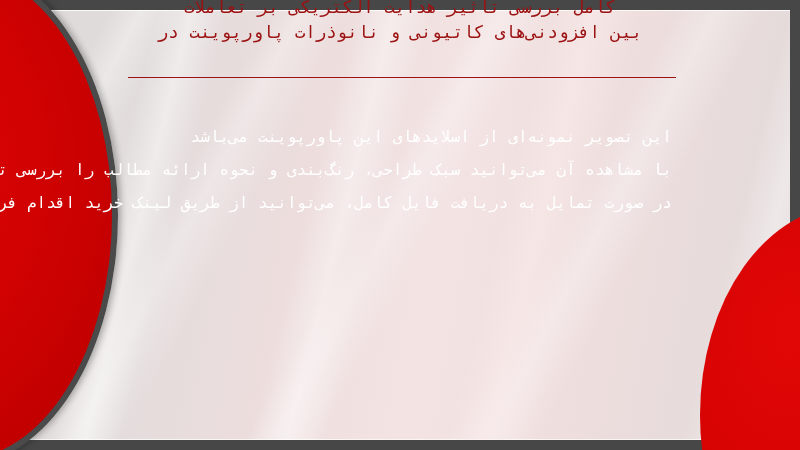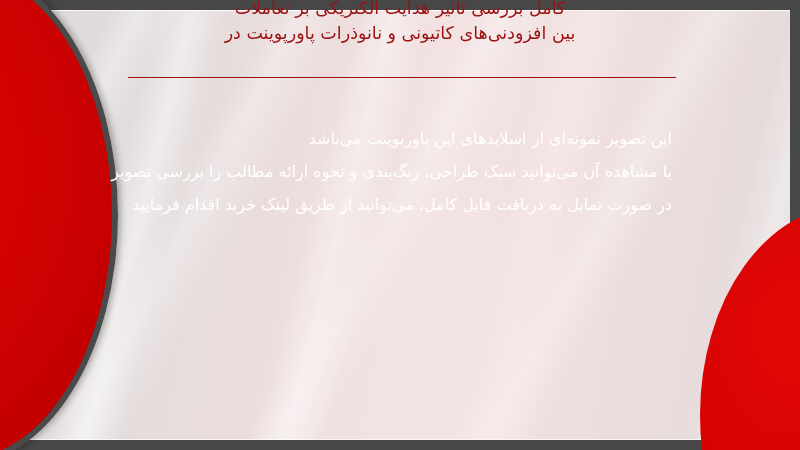--- a/index.html
+++ b/index.html
@@ -15,20 +15,21 @@
     font-family: "DejaVu Sans", "Liberation Sans", sans-serif;
   }
 
   
   #slide {
     position: relative;
     width: 800px;
     height: 450px;
     overflow: hidden;
     background: #474747;
+    font-family: Liberation Mono, monospace;
   }
 
   
   .frame-band {
     position: absolute;
     inset: 0;
     background: #474747;
     z-index: 1;
   }
 

